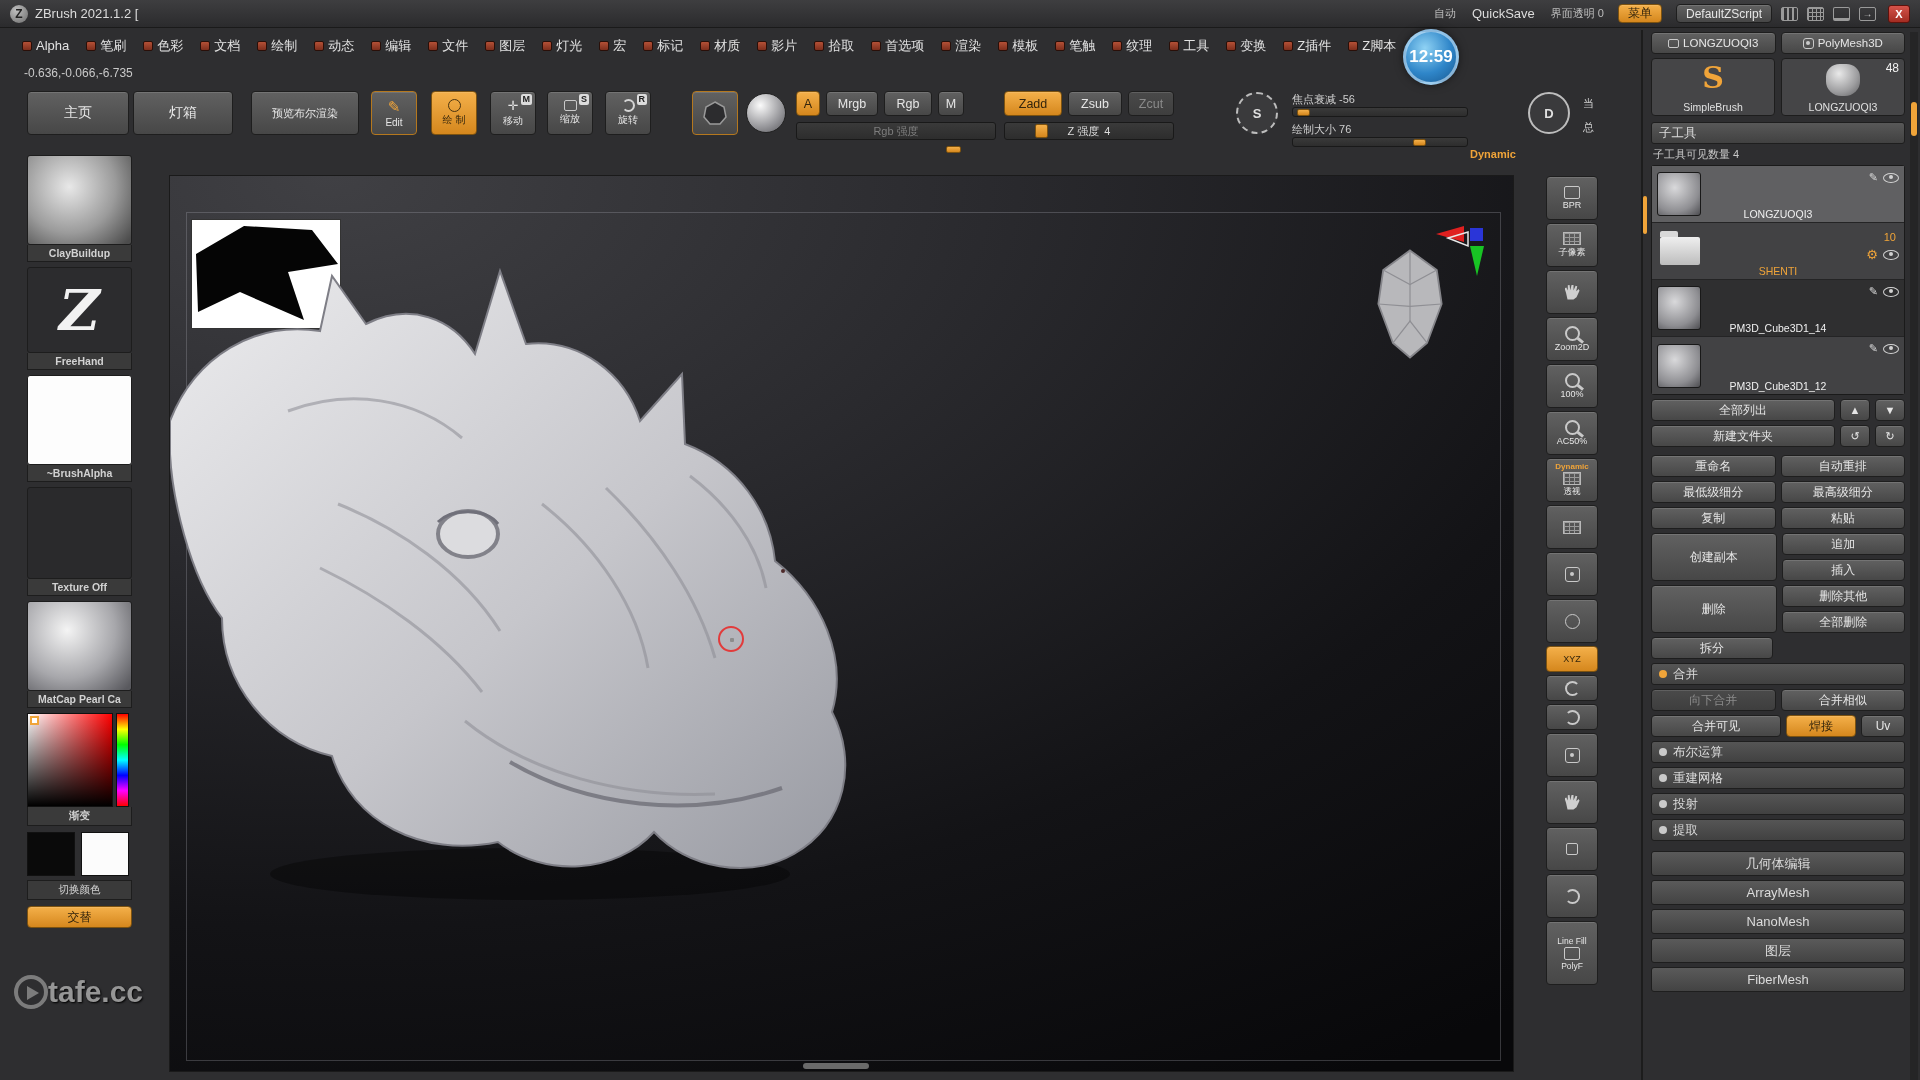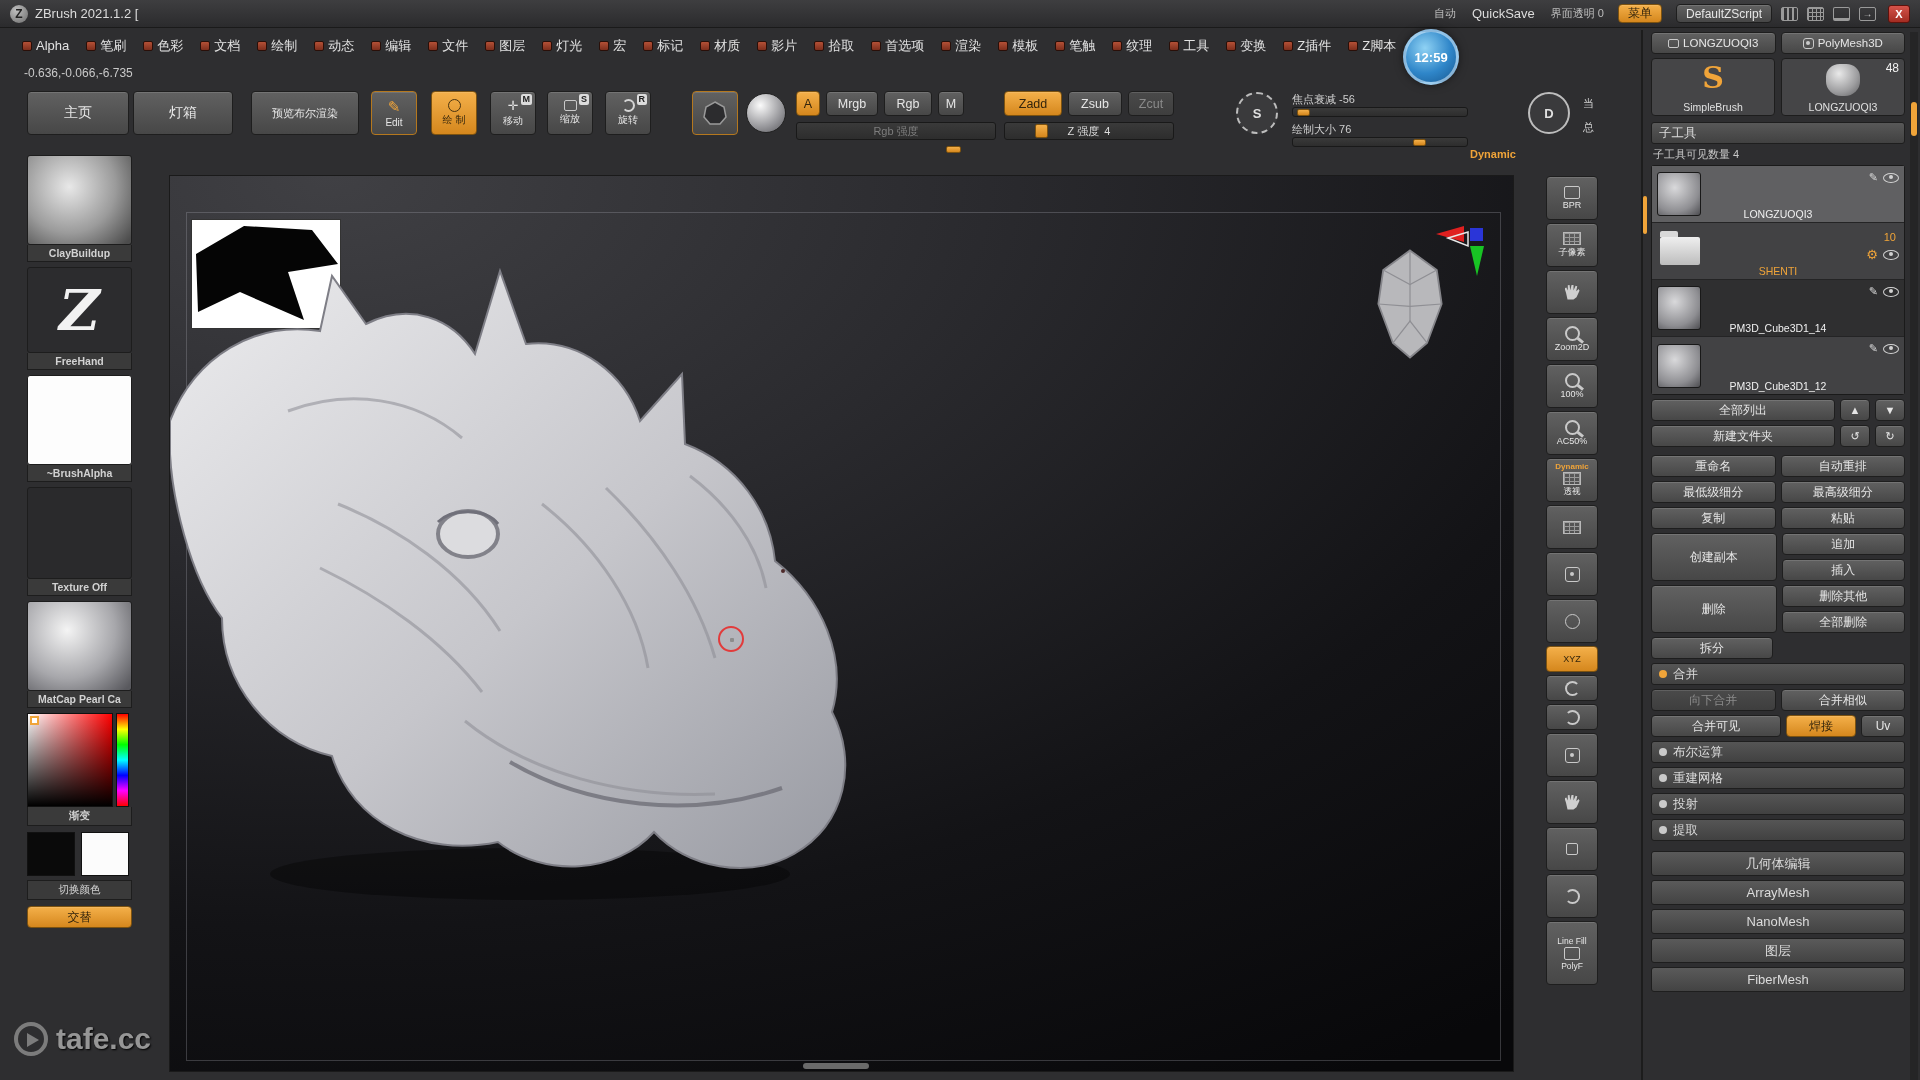--- a/index.html
+++ b/index.html
@@ -38,21 +38,21 @@
   #menubar { position:absolute; top:29px; left:0; width:1345px; height:33px; display:flex; align-items:center;
              padding-left:22px; gap:17px; font-size:13px; }
   .menu-item { display:flex; align-items:center; gap:4px; white-space:nowrap; color:#e2e2e2; }
   .menu-ico { width:10px; height:10px; border-radius:2px; background:linear-gradient(#b45036,#7e2f1d); border:1px solid #2a0f08; }
   #coords { position:absolute; top:66px; left:24px; font-size:12px; color:#c9c9c9; }
 
   
   #clock { position:absolute; top:29px; left:1403px; width:56px; height:56px; border-radius:50%;
            background:radial-gradient(circle at 38% 32%, #8fd2f4, #2f86c9 55%, #17578f);
            border:3px solid rgba(220,240,255,.55); z-index:60;
-           display:flex; align-items:center; justify-content:center; font-size:13px; font-weight:bold; color:#fff;
+           display:flex; align-items:center; justify-content:center; font-size:17px; font-weight:bold; color:#fff;
            box-shadow:0 0 8px rgba(0,0,0,.5); }
 
   
   #toolbar { position:absolute; top:86px; left:0; width:1640px; height:68px; }
   .shelf-btn { position:absolute; height:44px; top:5px; }
   .tool-sq { position:absolute; top:5px; width:46px; height:44px; flex-direction:column; font-size:10px; gap:1px; }
   .badge { position:absolute; top:2px; right:3px; background:#dcdcdc; color:#222; font-size:9px; font-weight:bold;
            padding:0 2px; border-radius:2px; line-height:11px; }
   .small-btn { position:absolute; top:5px; height:25px; font-size:12.5px; }
   .slider { position:absolute; height:18px; background:linear-gradient(#3a3a3a,#2d2d2d); border:1px solid #191919;
@@ -165,21 +165,21 @@
   .subhead { height:22px; background:linear-gradient(#555,#414141); border:1px solid #1e1e1e; border-radius:3px;
              display:flex; align-items:center; gap:6px; padding:0 7px; font-size:12.5px; margin-bottom:4px; }
   .subhead .dot { width:8px; height:8px; border-radius:50%; background:#c9c9c9; }
   .subhead .dot.orange-d { background:#f0a439; }
   .bigsect { height:25px; background:linear-gradient(#5a5a5a,#434343); border:1px solid #1e1e1e; border-radius:3px;
              display:flex; align-items:center; justify-content:center; font-size:13px; margin-bottom:4px; }
   #rscroll { position:absolute; left:1910px; top:32px; width:8px; height:1048px; background:#252526; }
   #rscroll .thumb-v { position:absolute; top:70px; left:1px; width:6px; height:34px; background:#f0a439; border-radius:3px; }
 
   
-  #watermark { position:absolute; left:14px; top:1022px; display:flex; align-items:center; gap:8px; z-index:40; }
+  #watermark { position:absolute; left:14px; top:975px; display:flex; align-items:center; gap:0; z-index:40; }
   #wm-logo { width:34px; height:34px; border:4px solid #8a8a8a; border-radius:50%; position:relative; opacity:.85; }
   #wm-logo::after { content:""; position:absolute; left:9px; top:7px; border-left:12px solid #8a8a8a;
                     border-top:7px solid transparent; border-bottom:7px solid transparent; }
   #wm-text { font-size:30px; font-weight:bold; color:#969696; text-shadow:1px 1px 2px #000; }
 </style>
 </head>
 <body>
 
 <div id="titlebar">
   <span class="zlogo">Z</span>

